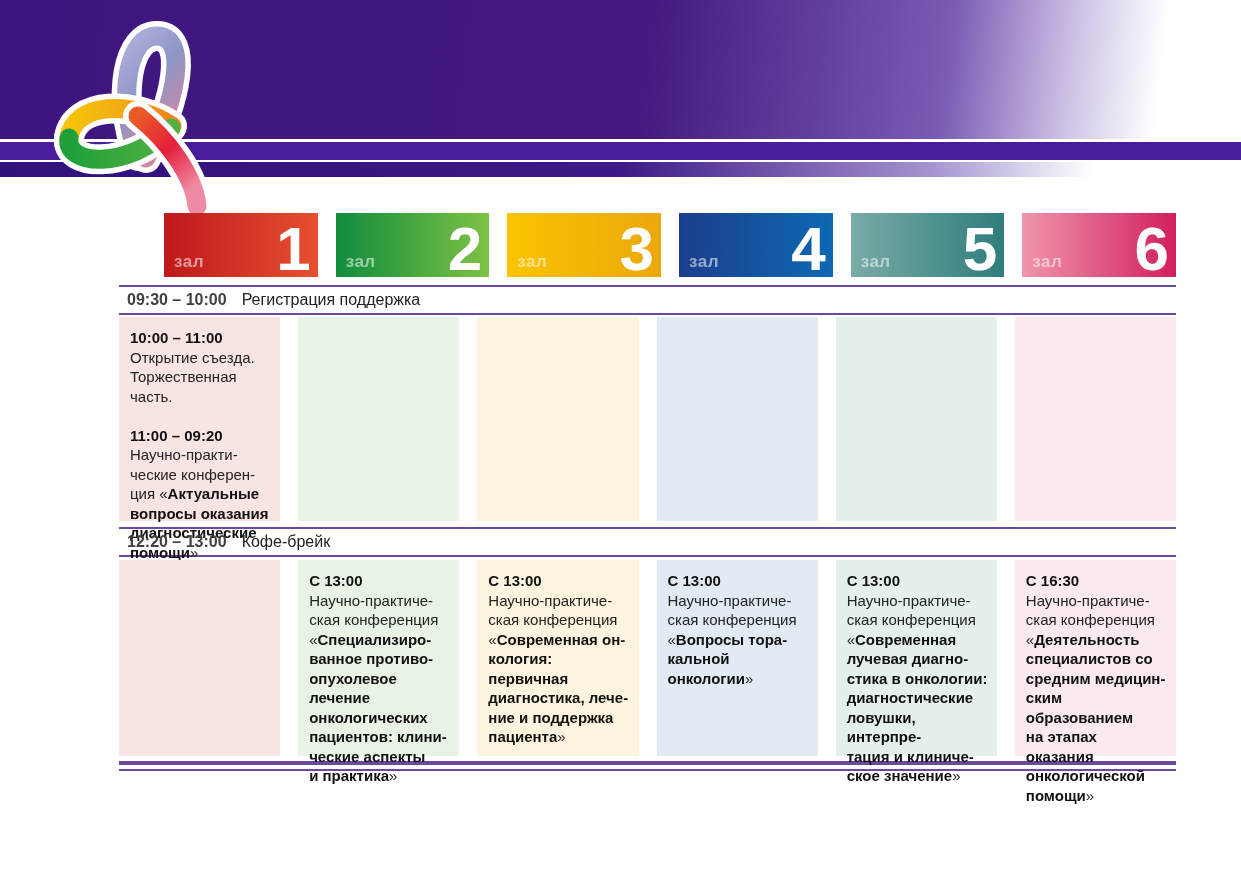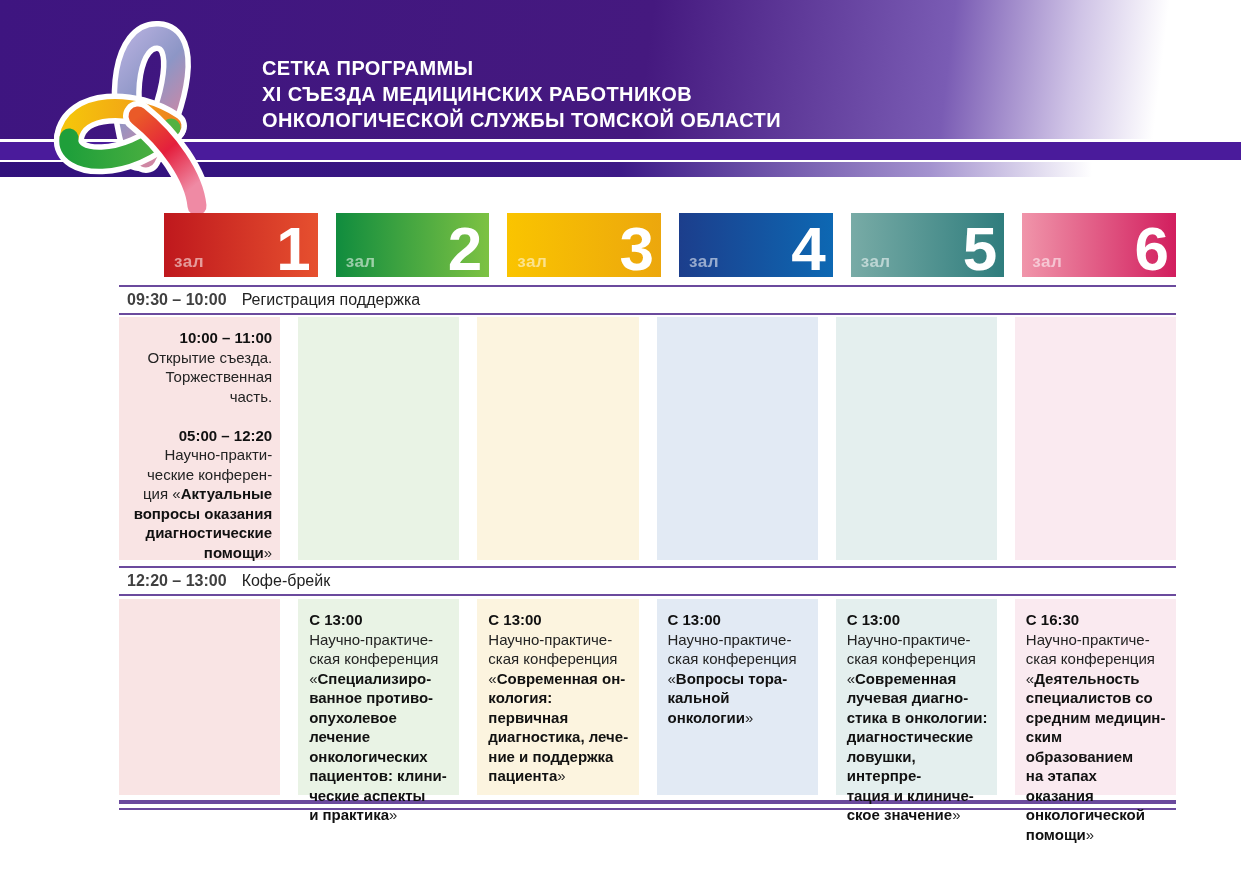--- a/index.html
+++ b/index.html
@@ -23,21 +23,21 @@
   .hall-label{position:absolute;left:10px;bottom:5px;font-size:17px;font-weight:600;
         letter-spacing:.5px;color:rgba(255,255,255,.55);}
   .hall-num{position:absolute;right:7px;bottom:-3px;font-size:62px;font-weight:800;
         color:#fff;line-height:1;}
   .sep{height:2px;background:#6b4a9d;}
   .sep.gap-top{margin-top:8px;}
   .row-line{display:flex;align-items:baseline;gap:15px;padding:3px 0 3px 8px;
         font-size:16px;line-height:20px;color:#222;height:20px;}
   .row-line .t{font-weight:bold;color:#404040;}
   .cells{margin:2px 0 6px;}
-  .cells.morning .cell{height:243px;text-align:right;}
+  .cells.morning .cell{height:204px;}
   .cells.afternoon{margin:3px 0 5px;}
   .cells.afternoon .cell{height:196px;}
   .cell{box-sizing:border-box;padding:11px 8px 0 11px;font-size:15px;line-height:19.5px;color:#232323;}
   .rich{white-space:pre-line;}
   .rich .b{font-weight:bold;color:#111;}
   .footer-note{padding:5px 10px 0 8px;font-size:16px;line-height:20.5px;color:#222;height:41px;box-sizing:border-box;}
   .footer-note .t{font-weight:bold;color:#111;margin-right:12px;}
   .sep-double .sep + .sep{margin-top:4px;}
 </style>
 </head>
@@ -77,25 +77,20 @@
 
     <path d="M 128 122 C 90 96, 30 98, 25 134" fill="none" stroke="#ffffff" stroke-width="30" stroke-linecap="round"></path>
     <path d="M 25 134 C 21 162, 83 166, 127 124" fill="none" stroke="#ffffff" stroke-width="30" stroke-linecap="round"></path>
     <path d="M 128 122 C 90 96, 30 98, 25 134" fill="none" stroke="url(#gYellow)" stroke-width="19" stroke-linecap="round"></path>
     <path d="M 25 134 C 21 162, 83 166, 127 124" fill="none" stroke="url(#gGreen)" stroke-width="19" stroke-linecap="round"></path>
 
     <path d="M 94 112 C 124 136, 150 172, 153 202" fill="none" stroke="#ffffff" stroke-width="30" stroke-linecap="round"></path>
     <path d="M 94 112 C 124 136, 150 172, 153 202" fill="none" stroke="url(#gTail)" stroke-width="19" stroke-linecap="round"></path>
   </svg>
 
-  <div class="hero-title">
-    <div>СЕТКА ПРОГРАММЫ</div>
-    <div>XI СЪЕЗДА МЕДИЦИНСКИХ РАБОТНИКОВ</div>
-    <div>ОНКОЛОГИЧЕСКОЙ СЛУЖБЫ ТОМСКОЙ ОБЛАСТИ</div>
-  </div>
 
   <div class="sched">
 
     <div class="cols">
       <div class="hall" style="background: linear-gradient(to right, rgb(191, 24, 29), rgb(230, 80, 47));">
         <span class="hall-label">зал</span>
         <span class="hall-num">1</span>
       </div>
       <div class="hall" style="background: linear-gradient(to right, rgb(16, 140, 62), rgb(125, 194, 67));">
         <span class="hall-label">зал</span>
@@ -127,21 +122,21 @@
     </div>
 
     <div class="sep"></div>
 
     <div class="cols cells morning">
       <div class="cell" style="background: rgb(249, 228, 228);">
         <div class="rich"><span class="b">10:00 – 11:00
 </span><span>Открытие съезда.
 Торжественная часть.
 
-</span><span class="b">05:00 – 12:20
+</span><span class="b">11:00 – 09:20
 </span><span>Научно-практи-
 ческие конферен-
 ция «</span><span class="b">Актуальные
 вопросы оказания
 диагностические
 помощи</span><span>»</span></div>
       </div>
       <div class="cell" style="background: rgb(233, 243, 229);"></div>
       <div class="cell" style="background: rgb(252, 244, 223);"></div>
       <div class="cell" style="background: rgb(226, 234, 244);"></div>

